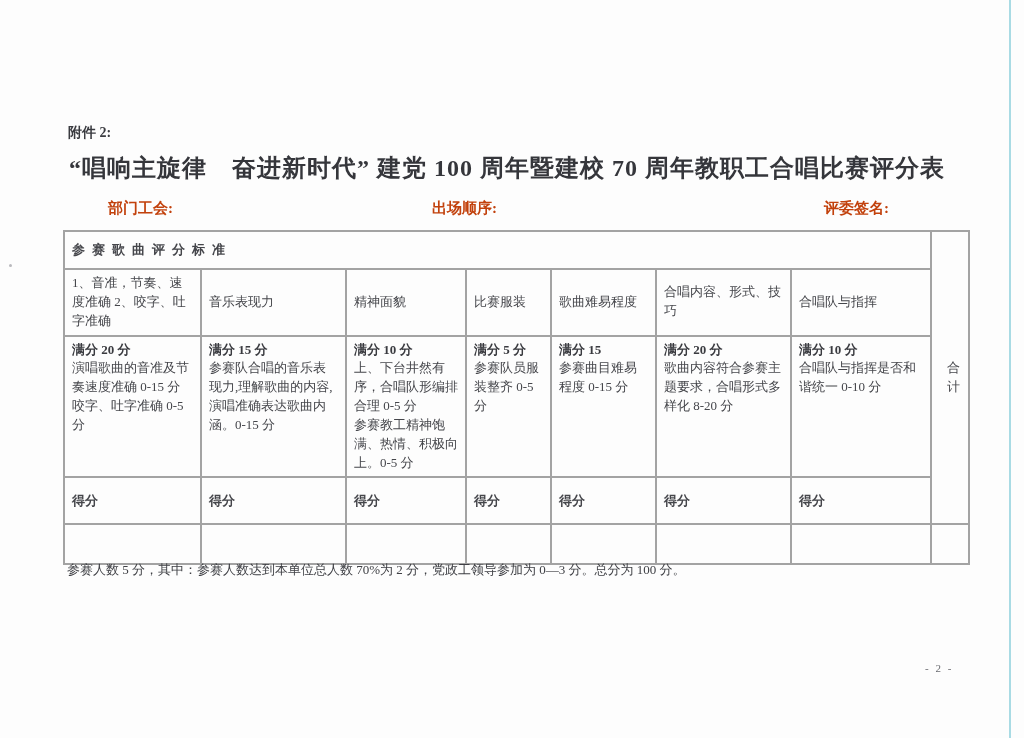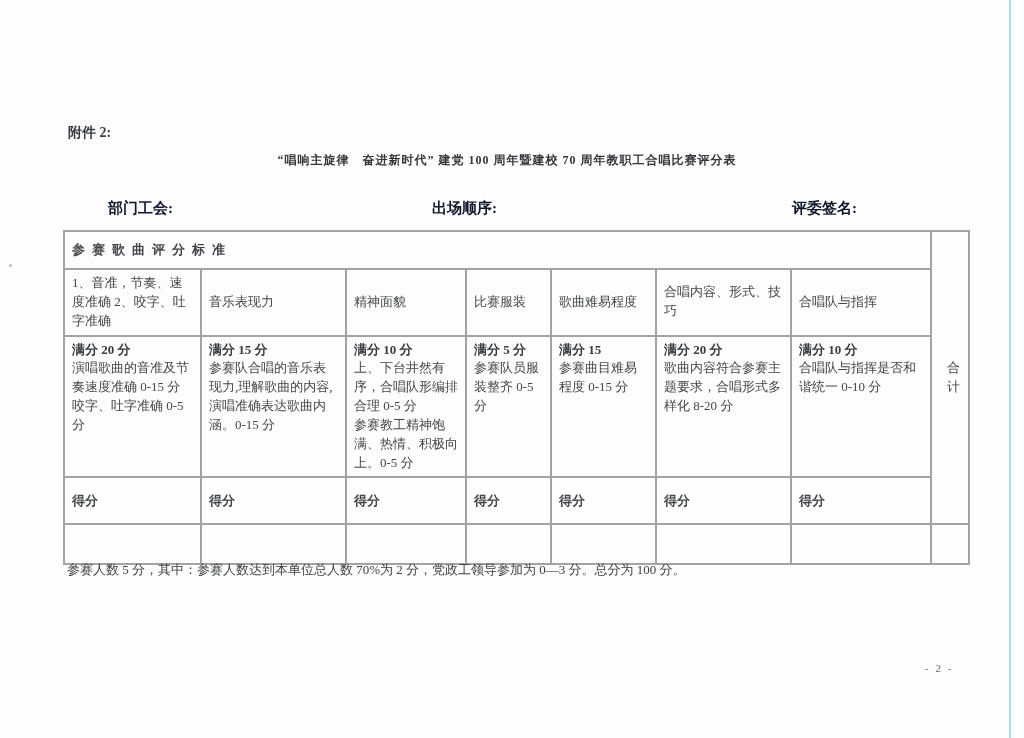--- a/index.html
+++ b/index.html
@@ -39,31 +39,31 @@
     font-size: 14px;
     font-weight: bold;
     color: #3a3b40;
   }
   .doc-title {
     position: absolute;
     left: 60px;
     right: 70px;
     top: 152px;
     text-align: center;
-    font-size: 12px;
+    font-size: 24px;
     font-weight: bold;
     letter-spacing: 1px;
     color: #35363b;
     white-space: pre;
   }
   .meta-row { position: absolute; top: 199px; left: 0; width: 1024px; height: 22px; }
-  .meta-field { position: absolute; font-size: 15px; font-weight: bold; color: #0f172a; }
+  .meta-field { position: absolute; font-size: 15px; font-weight: bold; color: #c2410c; }
   .meta-field.f0 { left: 108px; }
   .meta-field.f1 { left: 432px; }
-  .meta-field.f2 { left: 792px; }
+  .meta-field.f2 { left: 824px; }
 
   table.score-table {
     position: absolute;
     left: 63px;
     top: 230px;
     width: 905px;
     border-collapse: collapse;
     table-layout: fixed;
   }
   table.score-table td {

